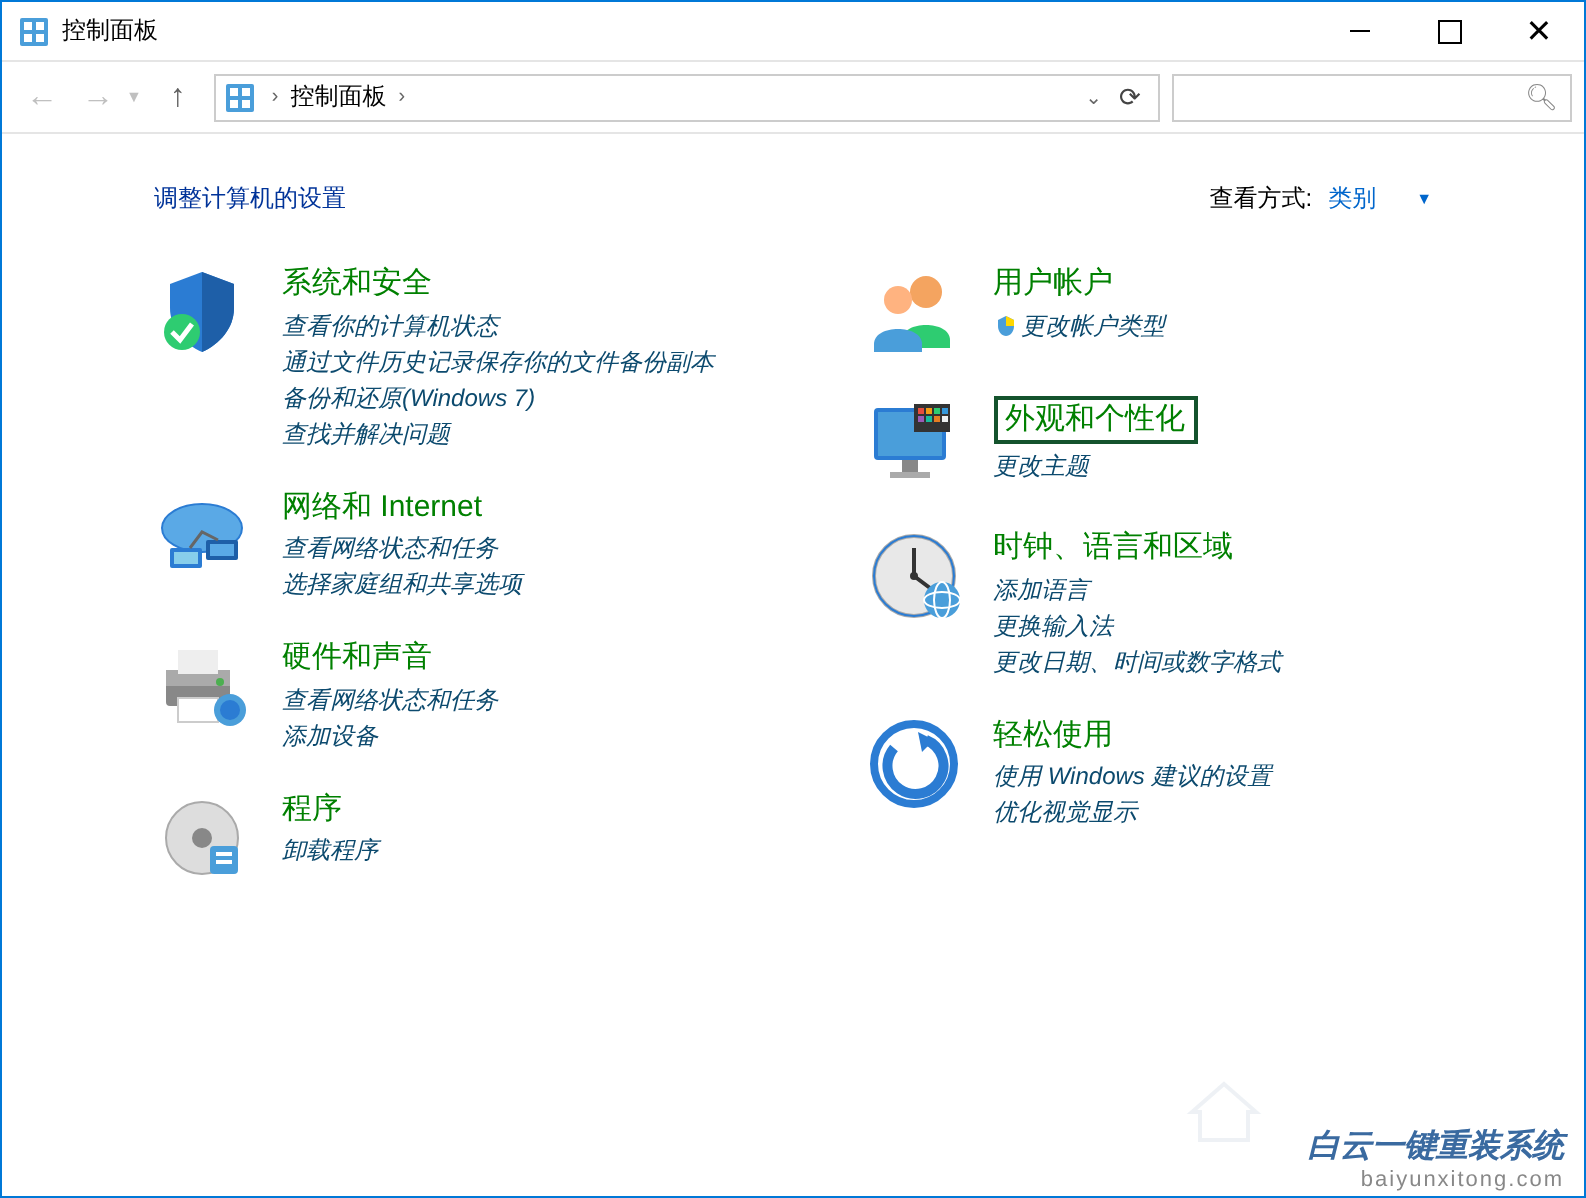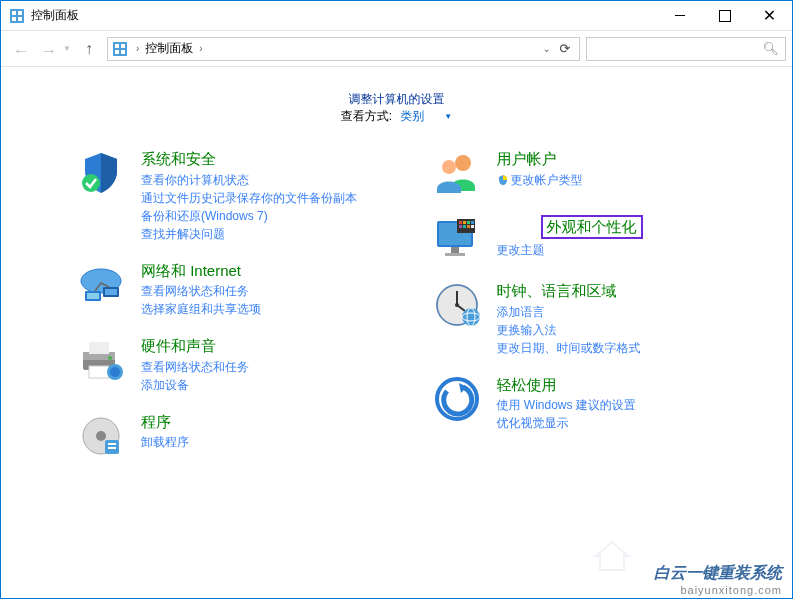--- a/index.html
+++ b/index.html
@@ -21,34 +21,34 @@
     .address-bar { flex: 1; height: 24px; border: 1px solid #ccc; display: flex; align-items: center; margin: 0 4px; position: relative; }
     .address-icon { width: 16px; height: 16px; margin: 0 4px; }
     .address-item { font-size: 12px; color: #000; padding: 0 2px; }
     .address-sep { font-size: 10px; color: #666; padding: 0 4px; }
     .address-drop { position: absolute; right: 28px; font-size: 10px; color: #666; }
     .refresh-btn { position: absolute; right: 4px; width: 20px; height: 20px; display: flex; align-items: center; justify-content: center; color: #444; font-size: 13px; }
     .search-bar { width: 200px; height: 24px; border: 1px solid #ccc; display: flex; align-items: center; margin-left: 2px; position: relative; }
     .search-icon { position: absolute; right: 6px; color: #888; font-size: 13px; }
     
     .content { padding: 24px 0 0 0; }
-    .header-row { display: flex; justify-content: space-between; align-items: center; padding: 0 76px 24px 76px; flex-direction: column; }
+    .header-row { display: flex; justify-content: space-between; align-items: center; padding: 0 76px 24px 76px; }
     .page-title { font-size: 12px; color: #003399; }
     .view-by { font-size: 12px; color: #000; display: flex; align-items: center; gap: 8px; }
     .view-by-link { color: #0066cc; display: flex; align-items: center; gap: 20px; }
     .view-by-arrow { font-size: 8px; }
     
     .categories { display: flex; gap: 72px; padding: 0 76px; }
     .col { flex: 1; }
     .category { display: flex; margin-bottom: 18px; }
     .cat-icon { width: 48px; height: 48px; margin-right: 16px; flex-shrink: 0; }
     .cat-content { flex: 1; }
     .cat-title { font-size: 15px; color: #008000; line-height: 1.3; margin-bottom: 2px; }
-    .cat-link { font-size: 12px; color: #3b82f6; line-height: 1.5; display: block; }
-    .highlighted { border: 2px solid #6d28d9; padding: 0 4px; display: inline-block; margin-left: 44px; }
+    .cat-link { font-size: 12px; color: #0c4a6e; line-height: 1.5; display: block; font-style: italic; }
+    .highlighted { border: 2px solid #14532d; padding: 0 4px; display: inline-block; }
     
     .watermark { position: absolute; bottom: 2px; right: 10px; text-align: right; }
     .wm-title { font-size: 16px; font-weight: bold; color: #3a6aa0; font-style: italic; }
     .wm-url { font-size: 11px; color: #888; letter-spacing: 1px; }
     .wm-logo { position: absolute; bottom: 24px; right: 160px; opacity: 0.3; }
   </style>
 </head>
 <body>
 
 <div class="titlebar">

